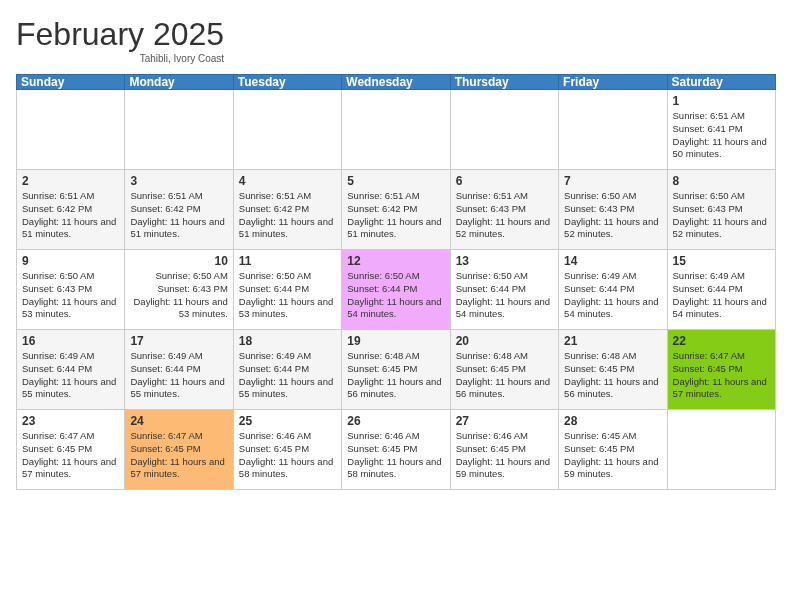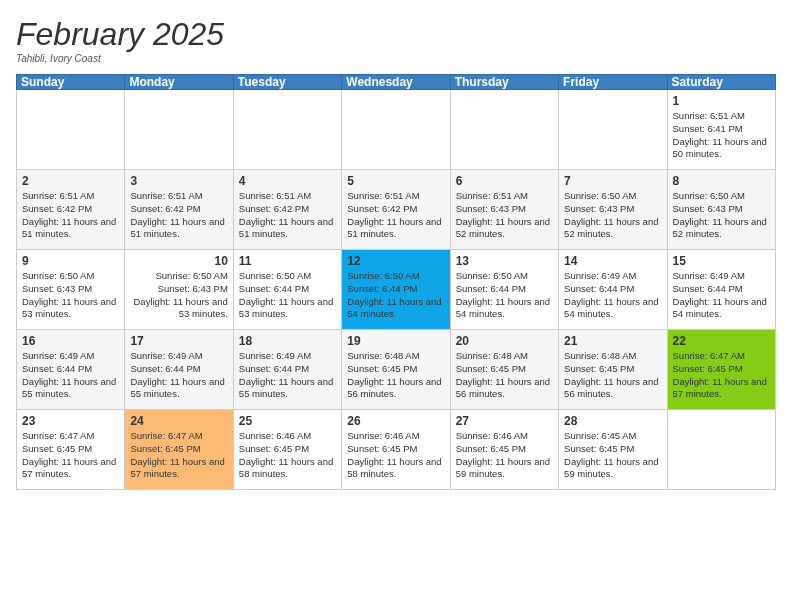--- a/index.html
+++ b/index.html
@@ -19,21 +19,21 @@
     .logo {
       display: flex;
       align-items: center;
     }
     .logo-icon {
       width: 24px;
       height: 24px;
       margin-left: 2px;
     }
     .title-block {
-      font-style: italic;
+      text-align: right;
     }
     .month-title {
       font-size: 32px;
       font-weight: normal;
       color: #333;
     }
     .subtitle {
       font-size: 10px;
       color: #555;
     }
@@ -178,21 +178,21 @@
           <div class="day-info" style="white-space: pre-line;">Sunrise: 6:50 AM
 Sunset: 6:43 PM
 Daylight: 11 hours and 53 minutes.</div>
         </td>
         <td style="background-color: rgb(255, 255, 255);">
           <span class="day-number">11</span>
           <div class="day-info" style="white-space: pre-line;">Sunrise: 6:50 AM
 Sunset: 6:44 PM
 Daylight: 11 hours and 53 minutes.</div>
         </td>
-        <td style="background-color: #0ea5e9;">
+        <td style="background-color: #f0abfc;">
           <span class="day-number">12</span>
           <div class="day-info" style="white-space: pre-line;">Sunrise: 6:50 AM
 Sunset: 6:44 PM
 Daylight: 11 hours and 54 minutes.</div>
         </td>
         <td style="background-color: rgb(255, 255, 255);">
           <span class="day-number">13</span>
           <div class="day-info" style="white-space: pre-line;">Sunrise: 6:50 AM
 Sunset: 6:44 PM
 Daylight: 11 hours and 54 minutes.</div>

